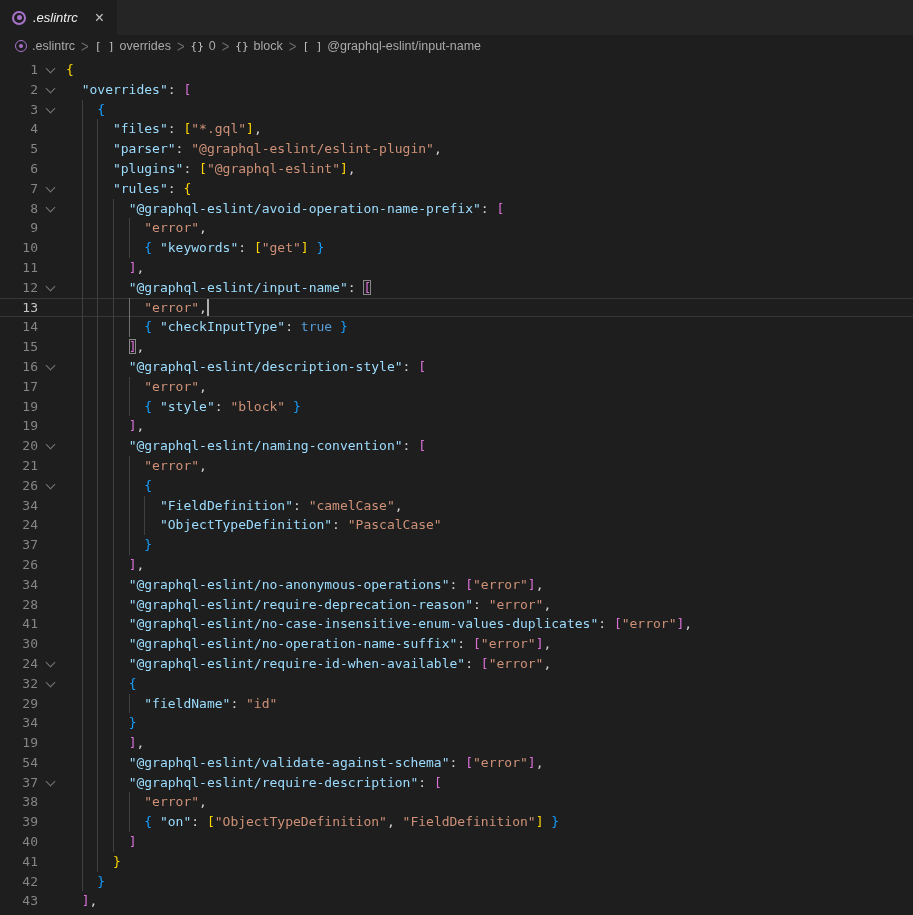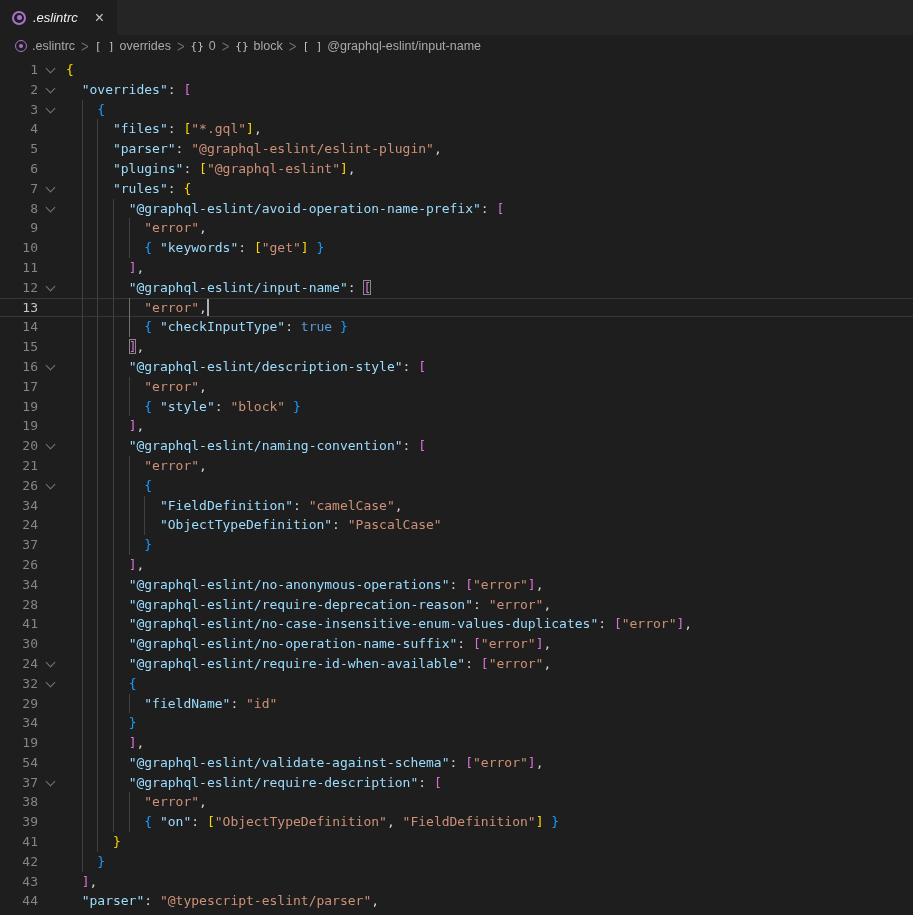--- a/index.html
+++ b/index.html
@@ -290,20 +290,25 @@
       <span class="lnum">38</span>
       <span class="foldcol"></span>
       <span class="codetext"><span class="guide" style="left: 15.66px;"></span><span class="guide" style="left: 31.32px;"></span><span class="guide" style="left: 46.98px;"></span><span class="guide" style="left: 62.64px;"></span><span class="tok" style="color: rgb(212, 212, 212);">          </span><span class="tok" style="color: rgb(206, 145, 120);">"error"</span><span class="tok" style="color: rgb(212, 212, 212);">,</span></span>
     </div>
     <div class="row">
       <span class="lnum">39</span>
       <span class="foldcol"></span>
       <span class="codetext"><span class="guide" style="left: 15.66px;"></span><span class="guide" style="left: 31.32px;"></span><span class="guide" style="left: 46.98px;"></span><span class="guide" style="left: 62.64px;"></span><span class="tok" style="color: rgb(212, 212, 212);">          </span><span class="tok" style="color: rgb(23, 159, 255);">{</span><span class="tok" style="color: rgb(212, 212, 212);"> </span><span class="tok" style="color: rgb(156, 220, 254);">"on"</span><span class="tok" style="color: rgb(212, 212, 212);">: </span><span class="tok" style="color: rgb(255, 215, 0);">[</span><span class="tok" style="color: rgb(206, 145, 120);">"ObjectTypeDefinition"</span><span class="tok" style="color: rgb(212, 212, 212);">, </span><span class="tok" style="color: rgb(206, 145, 120);">"FieldDefinition"</span><span class="tok" style="color: rgb(255, 215, 0);">]</span><span class="tok" style="color: rgb(212, 212, 212);"> </span><span class="tok" style="color: rgb(23, 159, 255);">}</span></span>
     </div>
     <div class="row">
+      <span class="lnum">40</span>
+      <span class="foldcol"></span>
+      <span class="codetext"><span class="guide" style="left: 15.66px;"></span><span class="guide" style="left: 31.32px;"></span><span class="guide" style="left: 46.98px;"></span><span class="tok" style="color: rgb(212, 212, 212);">        </span><span class="tok" style="color: rgb(218, 112, 214);">]</span></span>
+    </div>
+    <div class="row">
       <span class="lnum">41</span>
       <span class="foldcol"></span>
       <span class="codetext"><span class="guide" style="left: 15.66px;"></span><span class="guide" style="left: 31.32px;"></span><span class="tok" style="color: rgb(212, 212, 212);">      </span><span class="tok" style="color: rgb(255, 215, 0);">}</span></span>
     </div>
     <div class="row">
       <span class="lnum">42</span>
       <span class="foldcol"></span>
       <span class="codetext"><span class="guide" style="left: 15.66px;"></span><span class="tok" style="color: rgb(212, 212, 212);">    </span><span class="tok" style="color: rgb(23, 159, 255);">}</span></span>
     </div>
     <div class="row">

